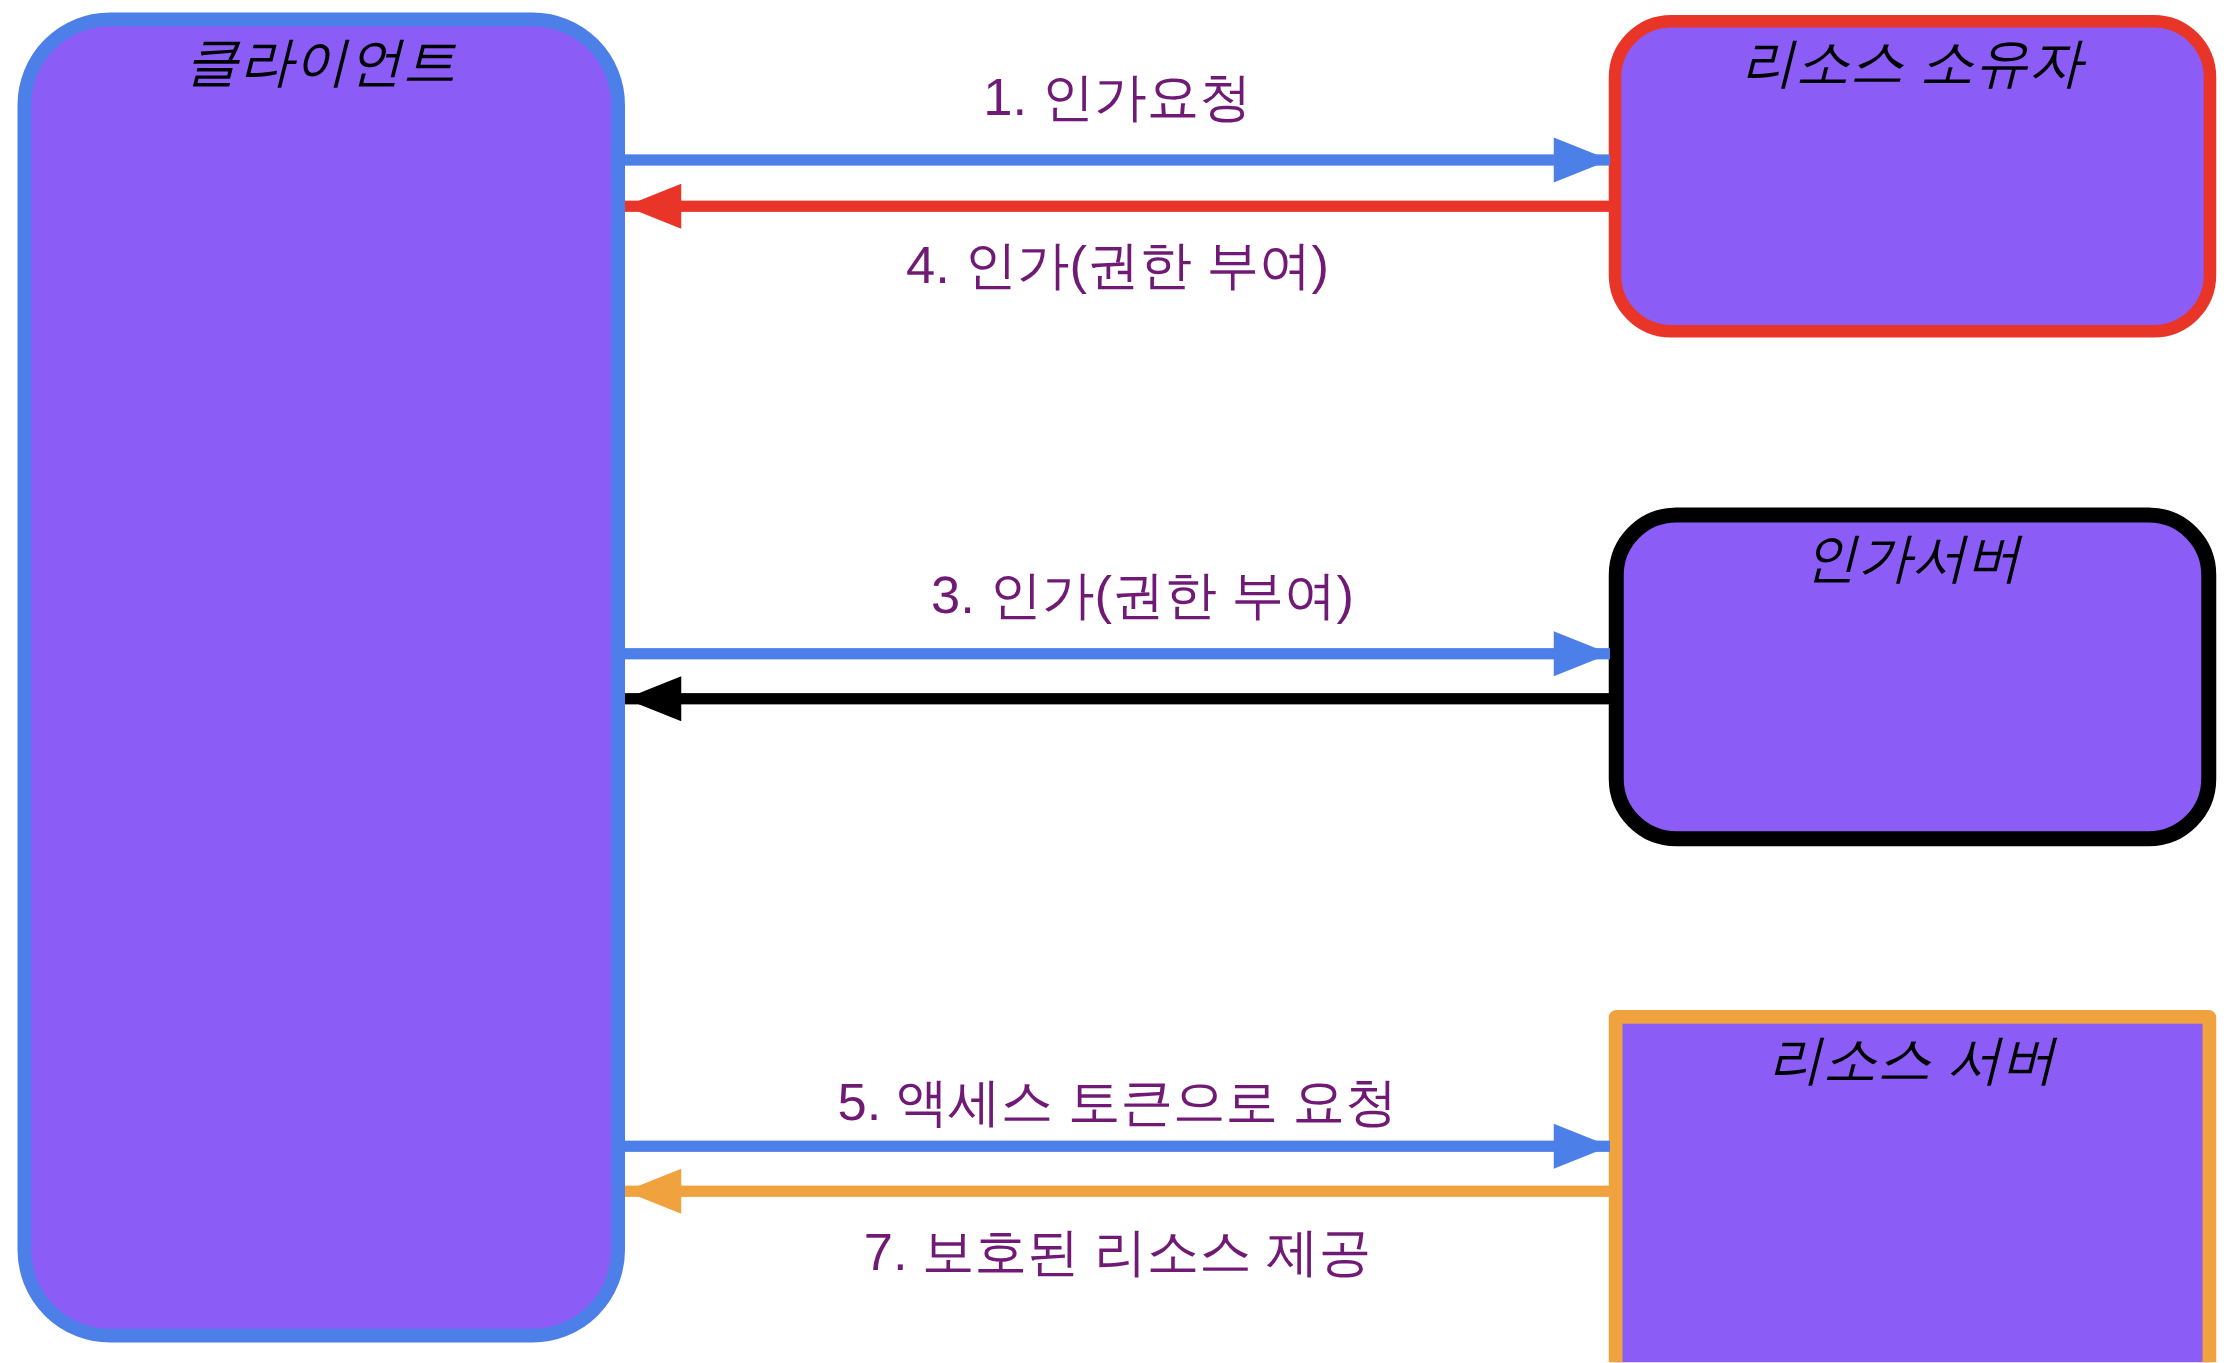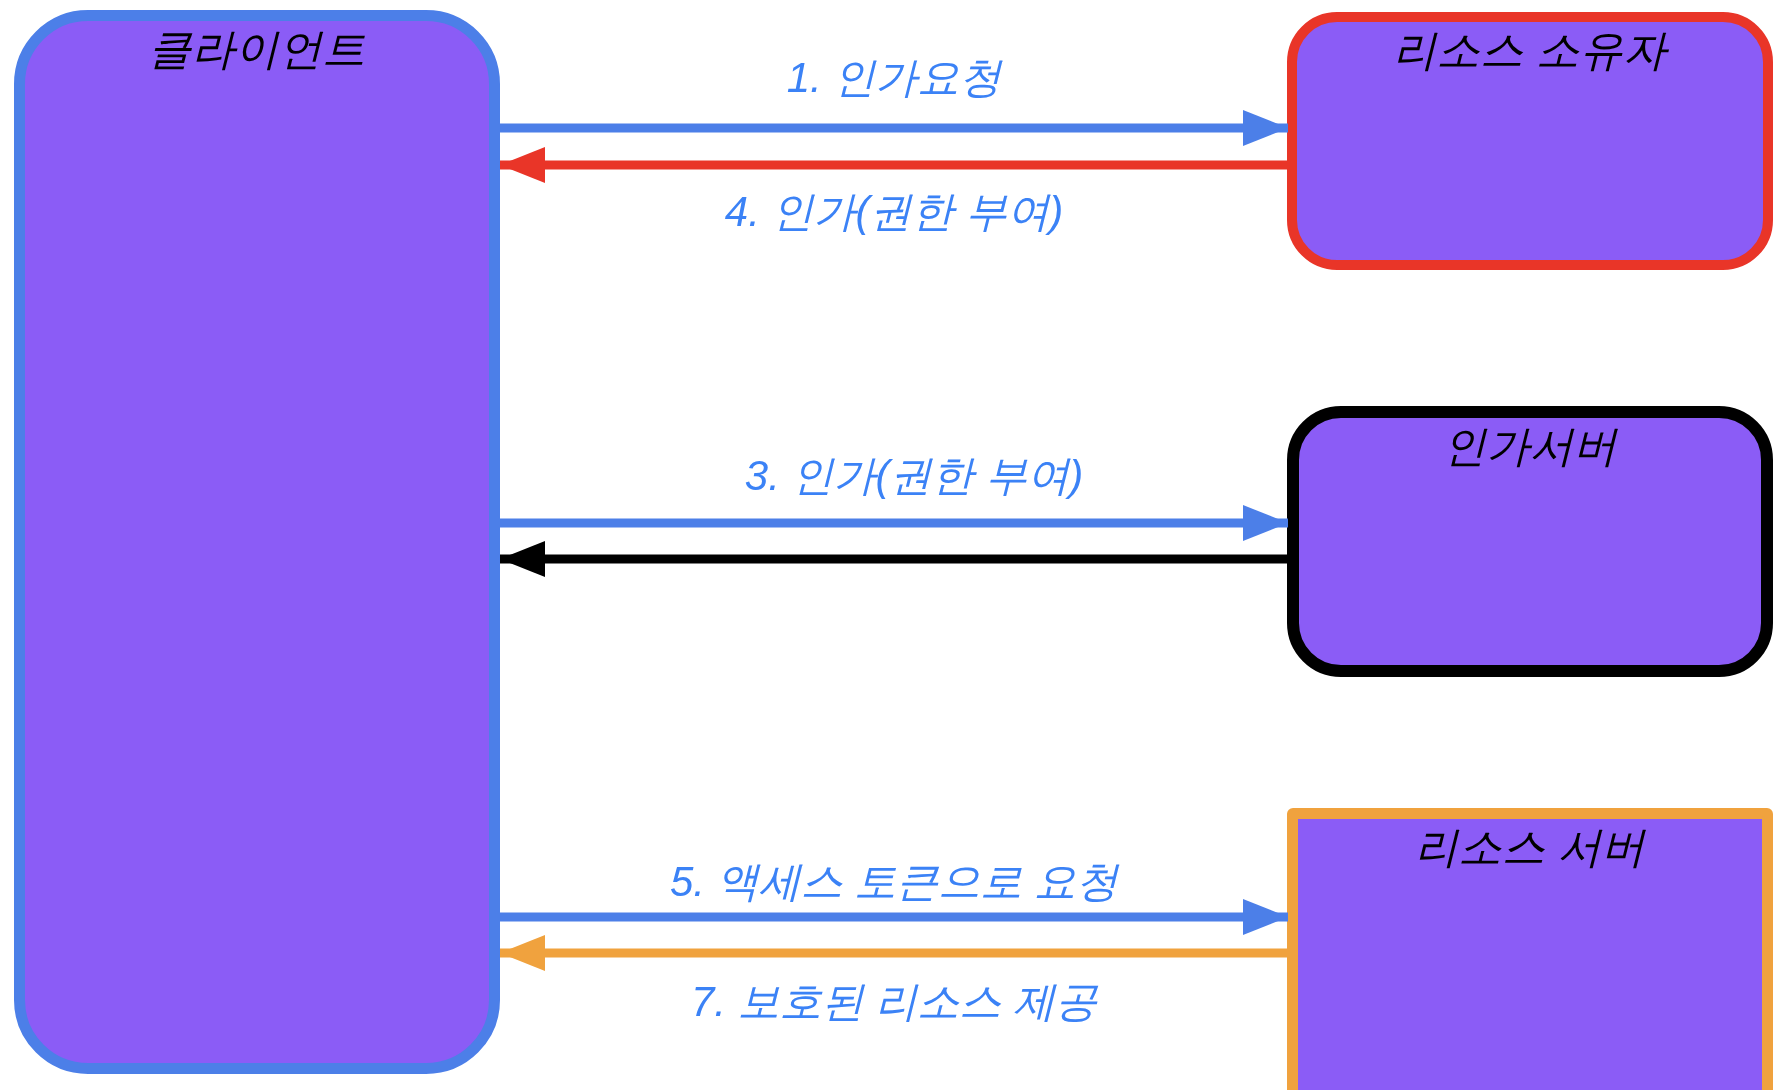--- a/index.html
+++ b/index.html
@@ -97,23 +97,22 @@
   #arrow-5 { top: 899px; }
   #arrow-6 { top: 935px; }
 
   .flow-label {
     position: absolute;
     left: 500px;
     width: 788px;
     text-align: center;
     font-size: 42px;
     line-height: 52px;
-    color: #3b82f6;
+    color: #701a75;
     white-space: nowrap;
-    font-style: italic;
   }
   #flow-label-1 { top: 52px; }
   #flow-label-2 { top: 186px; }
   #flow-label-3 { top: 450px; margin-left: 20px; }
   #flow-label-4 { top: 581px; }
   #flow-label-5 { top: 856px; }
   #flow-label-6 { top: 976px; }
 </style>
 </head>
 <body>

